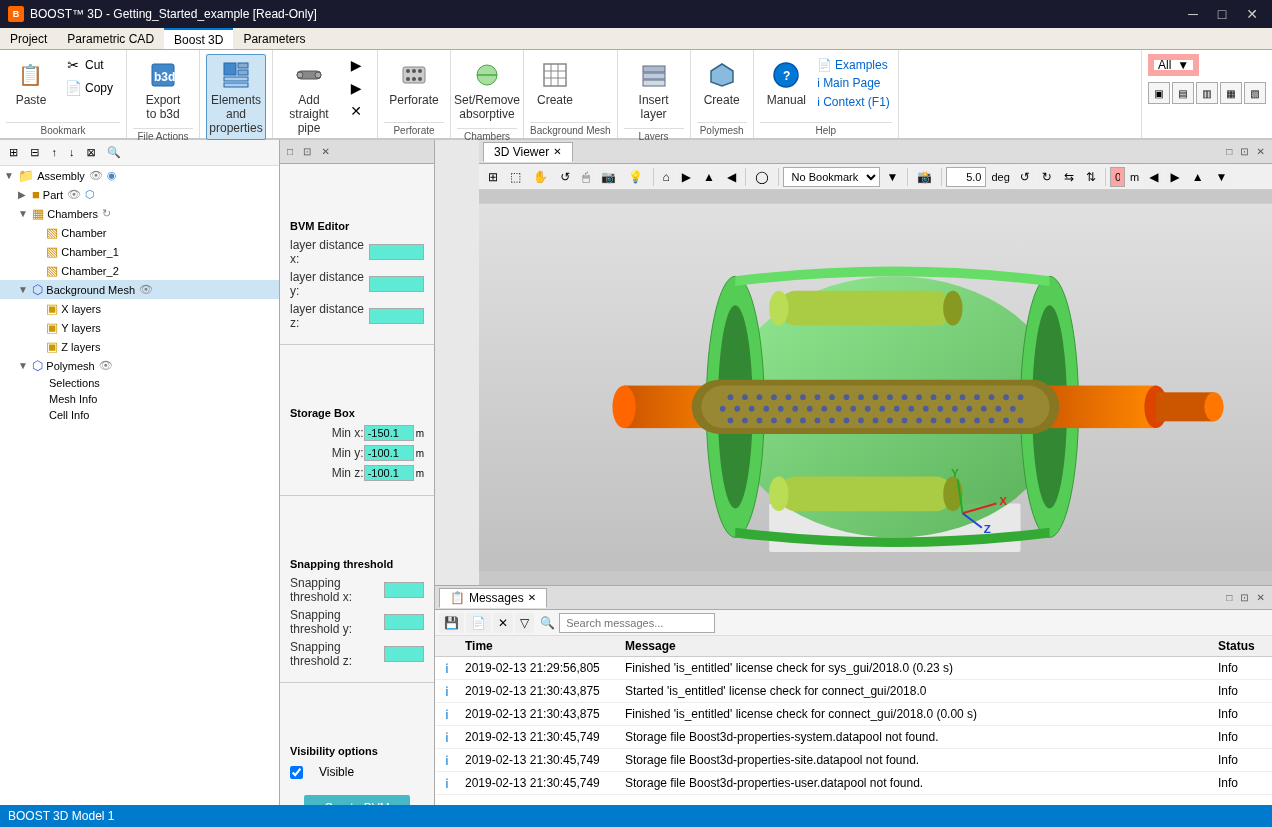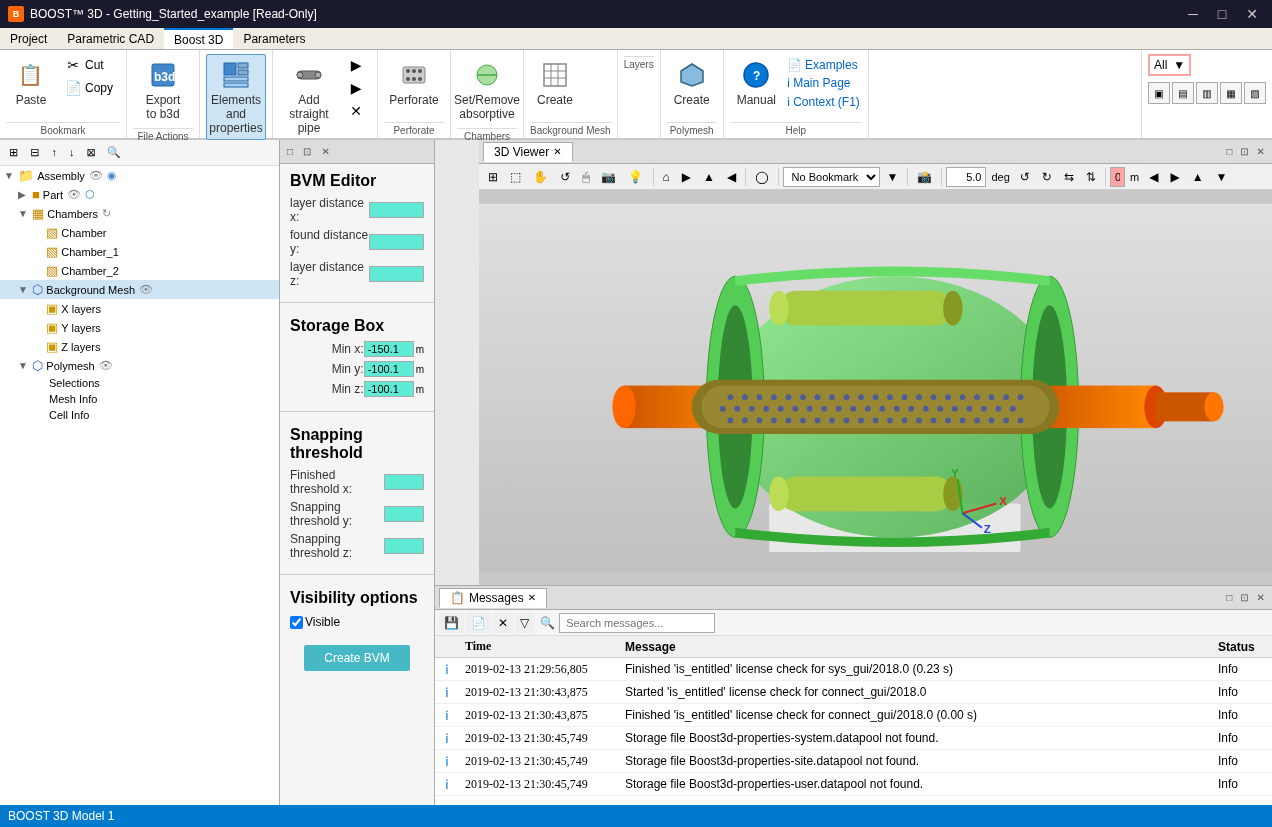--- a/index.html
+++ b/index.html
@@ -43,27 +43,27 @@
     .tree-item.selected { background: #cde4f5; }
     .tree-item .indent { display: inline-block; }
     .tree-item .expand-icon { width: 14px; font-size: 10px; color: #666; flex-shrink: 0; }
     .tree-item .node-icon { margin-right: 3px; font-size: 13px; }
     .tree-item .label { font-size: 11px; }
     .tree-item .visibility-eye { margin-left: 4px; font-size: 11px; color: #888; }
 
     
     .middle-panel { width: 155px; background: #f5f5f5; border-right: 1px solid #aaa; display: flex; flex-direction: column; overflow: hidden; }
     .bvm-section { padding: 8px 10px 4px; }
-    .bvm-title { font-weight: bold; font-size: 16px; margin-bottom: 6px; }
+    .bvm-title { font-weight: bold; font-size: 11px; margin-bottom: 6px; margin-top: 48px; }
     .bvm-field { display: flex; align-items: center; margin-bottom: 4px; font-size: 11px; justify-content: flex-end; }
     .bvm-field label { color: #333; }
     .bvm-field input { width: 55px; border: 1px solid #aaa; background: #5eead4; padding: 1px 3px; font-size: 11px; }
     .section-divider { height: 1px; background: #ccc; margin: 6px 0; }
     .bvm-btn { margin: 10px auto; display: block; background: #47b8c5; color: white; border: none; padding: 6px 20px; cursor: pointer; font-size: 12px; border-radius: 2px; }
-    .checkbox-row { display: flex; align-items: center; gap: 2px; font-size: 11px; padding: 2px 0; }
+    .checkbox-row { display: flex; align-items: center; gap: 16px; font-size: 11px; padding: 2px 0; }
     .checkbox-row input { width: 13px; height: 13px; }
 
     
     .right-area { flex: 1; display: flex; flex-direction: column; overflow: hidden; }
 
     
     .viewer-panel { flex: 1; background: #e8e8e8; display: flex; flex-direction: column; min-height: 0; padding-left: 44px; }
     .panel-tab-bar { background: #ddd; display: flex; align-items: center; border-bottom: 1px solid #aaa; height: 24px; padding-left: 4px; }
     .panel-tab { padding: 2px 10px; cursor: pointer; border: 1px solid transparent; font-size: 11px; display: flex; align-items: center; gap: 4px; }
     .panel-tab.active { background: #fff; border-color: #aaa; border-bottom-color: #fff; }
@@ -82,40 +82,40 @@
 
     
     .messages-panel { height: 220px; background: #fff; border-top: 1px solid #aaa; display: flex; flex-direction: column; }
     .msg-toolbar { background: #f5f5f5; border-bottom: 1px solid #ddd; display: flex; align-items: center; gap: 2px; padding: 2px 4px; height: 26px; }
     .msg-search { flex: 1; height: 20px; border: 1px solid #aaa; padding: 0 6px; font-size: 11px; }
     .msg-table { flex: 1; overflow-y: auto; }
     .msg-table table { width: 100%; border-collapse: collapse; font-size: 11px; }
     .msg-table th { background: #f0f0f0; border-bottom: 1px solid #ccc; padding: 3px 6px; text-align: left; font-weight: bold; position: sticky; top: 0; }
     .msg-table td { padding: 2px 6px; border-bottom: 1px solid #eee; }
     .msg-icon-col { width: 24px; text-align: center; }
-    .msg-time-col { width: 160px; font-family: Liberation Serif, serif; }
+    .msg-time-col { width: 160px; }
     .msg-status-col { width: 60px; }
     .info-icon { color: #0078d4; font-size: 13px; }
 
     
     .status-bar { background: #007acc; color: white; height: 22px; display: flex; align-items: center; padding: 0 8px; font-size: 11px; }
 
     
     ::-webkit-scrollbar { width: 8px; height: 8px; }
     ::-webkit-scrollbar-track { background: #f0f0f0; }
     ::-webkit-scrollbar-thumb { background: #aaa; border-radius: 4px; }
 
     
     .panel-controls { display: flex; gap: 2px; margin-left: auto; padding-right: 4px; }
     .panel-ctrl-btn { font-size: 10px; color: #555; cursor: pointer; padding: 1px 3px; }
 
     
     .help-section { display: flex; flex-direction: column; gap: 2px; padding: 4px 2px; }
     .help-link { font-size: 11px; color: #0066cc; cursor: pointer; display: flex; align-items: center; gap: 3px; }
-    .all-dropdown { display: flex; align-items: center; gap: 2px; border: 2px solid #fca5a5; background: #fff; height: 22px; padding: 0 4px; font-size: 11px; cursor: pointer; }
+    .all-dropdown { display: flex; align-items: center; gap: 2px; border: 6px solid #fca5a5; background: #fff; height: 22px; padding: 0 4px; font-size: 11px; cursor: pointer; }
     .view-icons { display: flex; gap: 2px; margin-top: 2px; }
     .view-icon-btn { width: 22px; height: 22px; border: 1px solid #aaa; background: #f5f5f5; cursor: pointer; display: flex; align-items: center; justify-content: center; font-size: 10px; }
   </style>
 </head>
 <body>
 
 <div class="title-bar">
   <div class="title-bar-left">
     <div class="title-bar-logo">B</div>
     <span>BOOST™ 3D - Getting_Started_example [Read-Only]</span>
@@ -265,20 +265,32 @@
             <line x1="17" y1="3" x2="17" y2="25" stroke="#888"></line>
           </svg>
         </div>
         <span>Create</span>
       </div>
     </div>
     <div class="ribbon-section-label">Background Mesh</div>
   </div>
 
   <div class="ribbon-section">
+    <div class="ribbon-section-content">
+      <div class="ribbon-btn">
+        <div class="icon-box">
+          <svg viewBox="0 0 28 28" xmlns="http://www.w3.org/2000/svg">
+            <rect x="3" y="5" width="22" height="6" fill="#aabbcc" stroke="#668"></rect>
+            <rect x="3" y="12" width="22" height="6" fill="#bbccdd" stroke="#668"></rect>
+            <rect x="3" y="19" width="22" height="6" fill="#ccdde0" stroke="#668"></rect>
+          </svg>
+        </div>
+        <span>Insert layer</span>
+      </div>
+    </div>
     <div class="ribbon-section-label">Layers</div>
   </div>
 
   <div class="ribbon-section">
     <div class="ribbon-section-content">
       <div class="ribbon-btn">
         <div class="icon-box">
           <svg viewBox="0 0 28 28" xmlns="http://www.w3.org/2000/svg">
             <polygon points="14,3 25,10 25,21 14,25 3,21 3,10" fill="#88bbdd" stroke="#336688" stroke-width="1.5"></polygon>
           </svg>
@@ -466,21 +478,21 @@
     </div>
     <div style="overflow-y:auto;flex:1;">
 
       <div class="bvm-section">
         <div class="bvm-title">BVM Editor</div>
         <div class="bvm-field">
           <label>layer distance x:</label>
           <input type="text" value="" style="">
         </div>
         <div class="bvm-field">
-          <label>found distance y:</label>
+          <label>layer distance y:</label>
           <input type="text" style="">
         </div>
         <div class="bvm-field">
           <label>layer distance z:</label>
           <input type="text" style="">
         </div>
       </div>
       <div class="section-divider"></div>
 
       <div class="bvm-section">
@@ -499,21 +511,21 @@
           <label>Min z:</label>
           <input type="text" value="-100.1" style="width: 50px;">
           <span style="font-size:10px;margin-left:2px;">m</span>
         </div>
       </div>
       <div class="section-divider"></div>
 
       <div class="bvm-section">
         <div class="bvm-title">Snapping threshold</div>
         <div class="bvm-field">
-          <label>Finished threshold x:</label>
+          <label>Snapping threshold x:</label>
           <input type="text" style="width: 40px;">
         </div>
         <div class="bvm-field">
           <label>Snapping threshold y:</label>
           <input type="text" style="width: 40px;">
         </div>
         <div class="bvm-field">
           <label>Snapping threshold z:</label>
           <input type="text" style="width: 40px;">
         </div>

